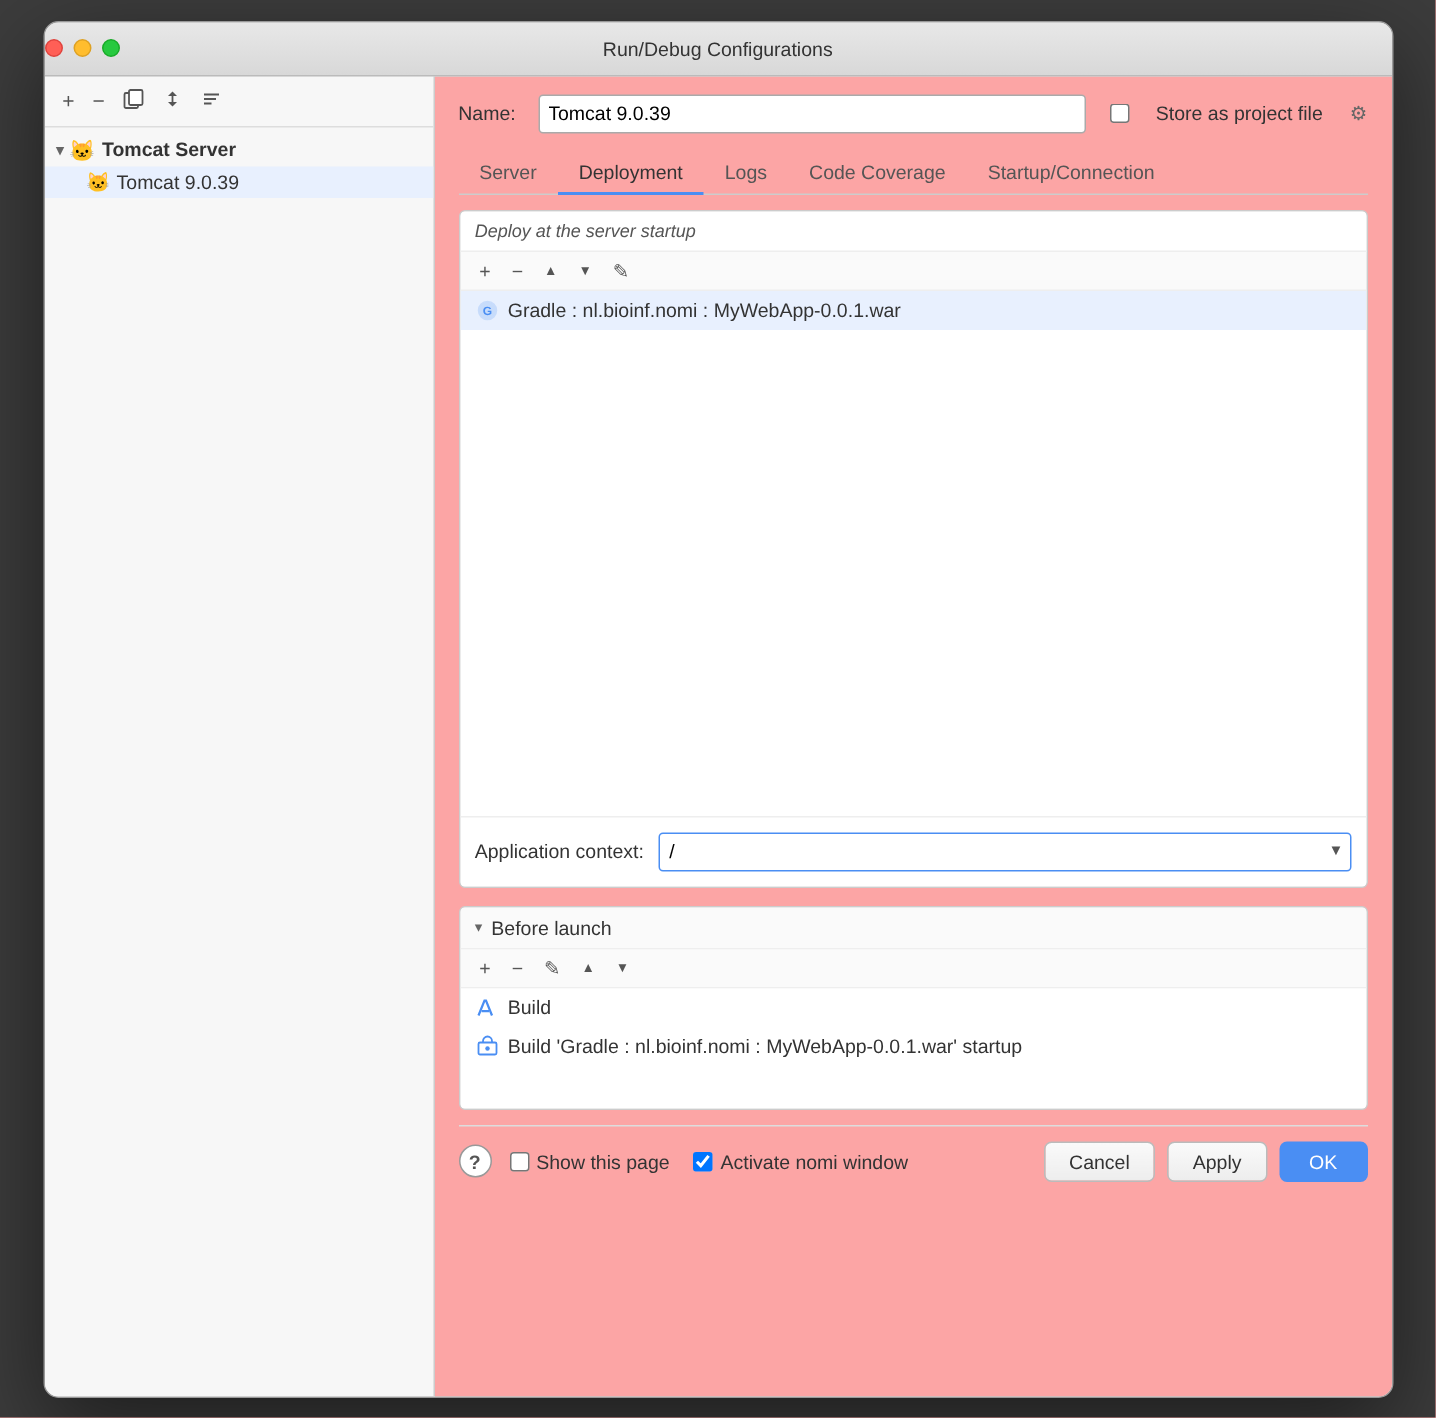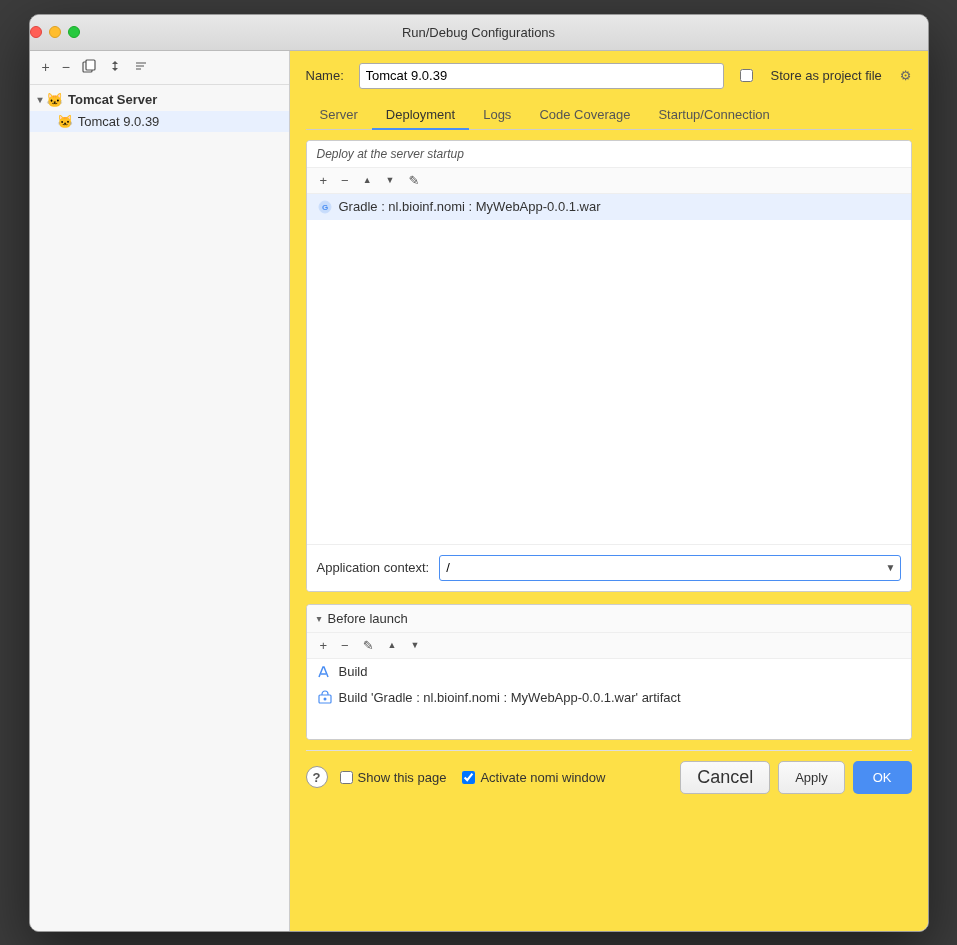--- a/index.html
+++ b/index.html
@@ -111,21 +111,21 @@
       color: #2d6ed8;
       cursor: pointer;
       font-size: 12px;
       text-decoration: none;
     }
     .main-panel {
       flex: 1;
       display: flex;
       flex-direction: column;
       padding: 12px 16px;
-      background: #fde047;
+      background: #fca5a5;
     }
     .name-row {
       display: flex;
       align-items: center;
       gap: 8px;
       margin-bottom: 12px;
     }
     .name-label {
       font-size: 13px;
       color: #333;
@@ -344,21 +344,21 @@
     .action-buttons {
       margin-left: auto;
       display: flex;
       gap: 8px;
     }
     .btn-cancel {
       padding: 5px 16px;
       border: 1px solid #bbb;
       border-radius: 5px;
       background: linear-gradient(to bottom, #fafafa, #ededed);
-      font-size: 18px;
+      font-size: 13px;
       cursor: pointer;
       color: #333;
     }
     .btn-apply {
       padding: 5px 16px;
       border: 1px solid #bbb;
       border-radius: 5px;
       background: linear-gradient(to bottom, #fafafa, #ededed);
       font-size: 13px;
       cursor: pointer;
@@ -507,21 +507,21 @@
               <span>Build</span>
             </div>
             <div class="bl-item">
               <span style="display:inline-flex;align-items:center;width:16px;height:16px;">
                 <svg width="16" height="16" viewBox="0 0 16 16">
                   <rect x="2" y="5" width="12" height="8" rx="1" stroke="#4a8ef3" stroke-width="1.2" fill="none"></rect>
                   <path d="M5 5V4a3 3 0 016 0v1" stroke="#4a8ef3" stroke-width="1.2" fill="none"></path>
                   <circle cx="8" cy="9" r="1.5" fill="#4a8ef3"></circle>
                 </svg>
               </span>
-              <span>Build 'Gradle : nl.bioinf.nomi : MyWebApp-0.0.1.war' artifact</span>
+              <span>Build 'Gradle : nl.bioinf.nomi : MyWebApp-0.0.1.war' startup</span>
             </div>
           </div>
         </div>
 
         <div class="bottom-bar">
           <div class="help-btn">?</div>
           <div class="bottom-checkboxes">
             <div class="checkbox-row">
               <input type="checkbox" class="check-input" style="">
               <span>Show this page</span>

